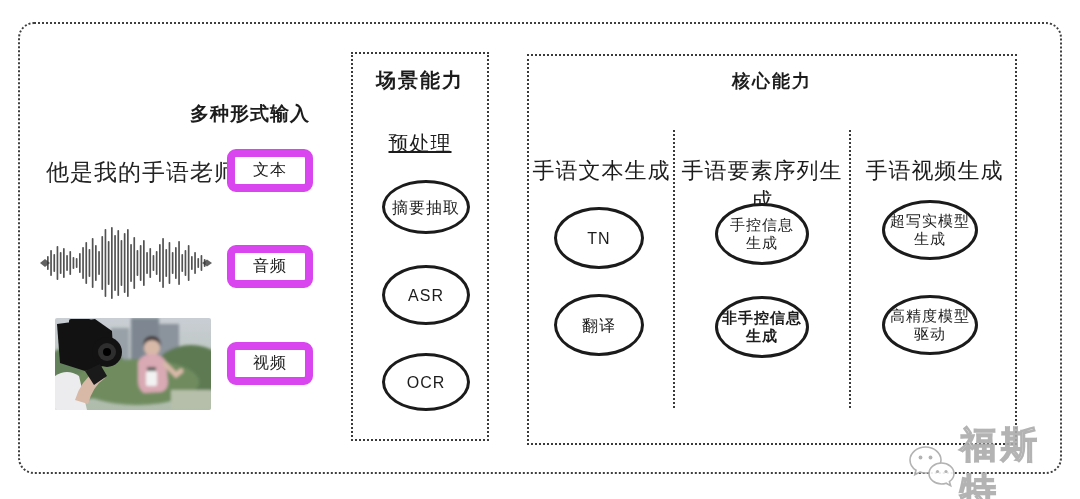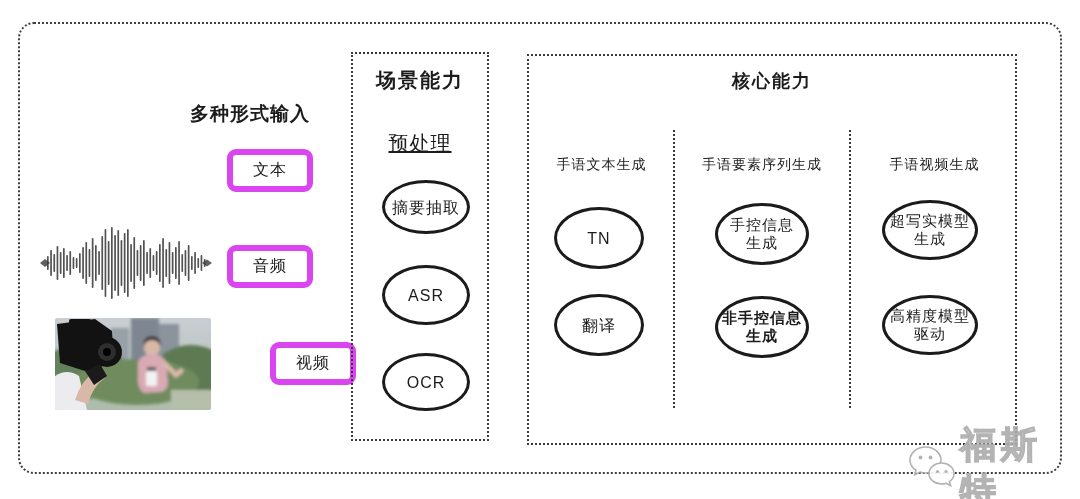--- a/index.html
+++ b/index.html
@@ -33,30 +33,30 @@
   .sample-sentence {
     position: absolute;
     left: 46px; top: 157px;
     font-size: 23px;
     letter-spacing: 1px;
     color: #242424;
   }
   .io-box {
     position: absolute;
     width: 86px; height: 43px;
-    border: 6px solid #d946ef;
+    border: 8px solid #d946ef;
     border-radius: 9px;
     background: #fff;
     display: flex; align-items: center; justify-content: center;
     font-size: 16px;
     letter-spacing: 1px;
   }
   .io-box.text  { left: 227px; top: 149px; }
   .io-box.audio { left: 227px; top: 245px; }
-  .io-box.video { left: 227px; top: 342px; margin-left: 43px; }
+  .io-box.video { left: 227px; top: 342px; }
 
   .waveform-wrap {
     position: absolute;
     left: 40px; top: 226px;
     width: 172px; height: 74px;
   }
   .photo-wrap {
     position: absolute;
     left: 55px; top: 318px;
     width: 156px; height: 92px;
@@ -89,21 +89,21 @@
     text-align: center;
     font-size: 20px;
     letter-spacing: 1px;
     text-decoration: underline;
   }
 
   .col-header {
     position: absolute;
     top: 100px;
     text-align: center;
-    font-size: 14px;
+    font-size: 22px;
     letter-spacing: 1px;
   }
   .col-header.c1 { left: 0;     width: 145px; }
   .col-header.c2 { left: 145px; width: 176px; }
   .col-header.c3 { left: 321px; width: 169px; }
 
   .v-divider {
     position: absolute;
     top: 74px;
     height: 278px;
@@ -161,20 +161,21 @@
 </style>
 </head>
 <body>
 
 <div class="stage">
 
   <div class="outer-frame"></div>
 
   <div class="input-heading">多种形式输入</div>
 
+  <div class="sample-sentence">他是我的手语老师</div>
 
   <div class="io-box text">
     <span>文本</span>
   </div>
 
   <div class="waveform-wrap">
     <svg width="172" height="74" viewBox="0 0 172 74">
       <g id="wf-bars" fill="#343434" opacity="0.85">
           <rect x="7.0" y="30.0" width="1.7" height="14.0" rx="0.8"></rect>
           <rect x="10.2" y="24.0" width="1.7" height="26.0" rx="0.8"></rect>

